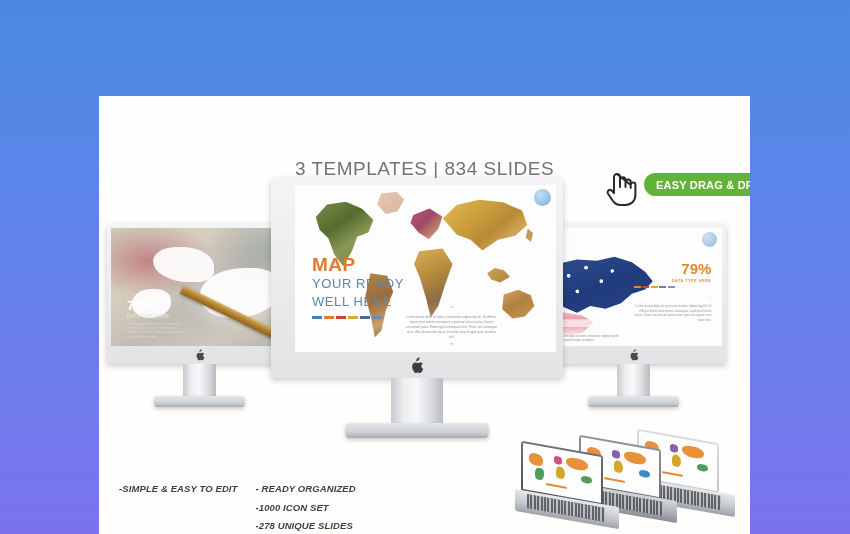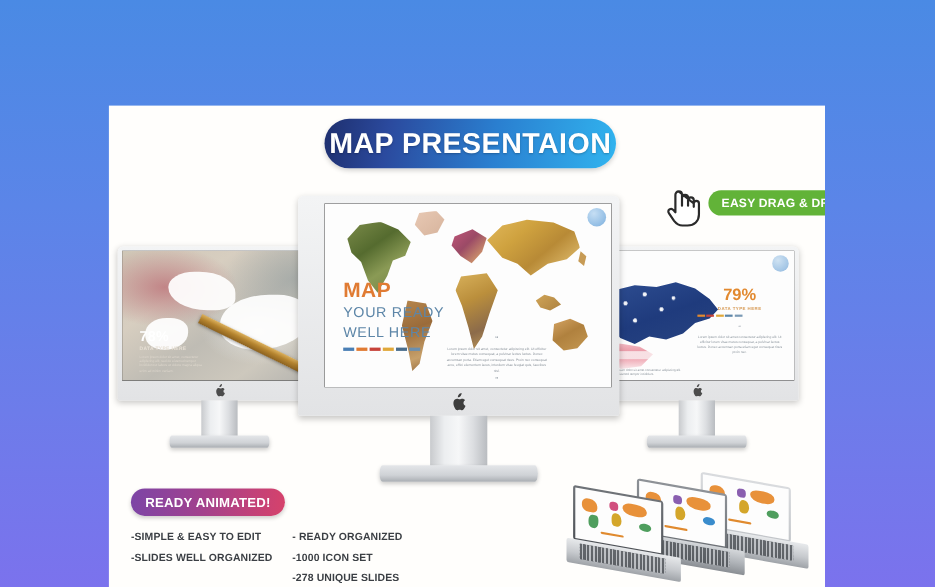--- a/index.html
+++ b/index.html
@@ -182,21 +182,21 @@
     background: linear-gradient(180deg,#f3b9c3 0%, #e9919f 32%, #f7dde1 33%, #f7dde1 60%, #efa6b2 61%, #fbf0f2 100%);
     clip-path: polygon(0% 24%, 22% 6%, 52% 18%, 72% 44%, 54% 86%, 24% 96%, 2% 66%);
     opacity: .9;
   }
   .sr-corner {
     position: absolute; right: 5px; top: 4px;
     width: 15px; height: 15px; border-radius: 50%;
     background: radial-gradient(circle at 35% 30%, #c4dcf0 0%, #8cb7df 70%, #6b9bce 100%);
     opacity: .8;
   }
-  .sr-stat { position: absolute; right: 6%; top: 28%; width: 44%; text-align: center; }
+  .sr-stat { position: absolute; right: 6%; top: 28%; width: 44%; text-align: right; }
   .sr-stat .pct { color: #e2892f; font-size: 15px; font-weight: bold; line-height: 1; }
   .sr-stat .lbl { color: #d79a55; font-size: 4px; font-weight: bold; letter-spacing: .4px; margin-top: 2px;}
   .sr-bars { display: flex; gap: 1.5px; margin-top: 3px; }
   .sr-bars i { display: block; width: 7px; height: 2px; }
   .sr-quote { margin-top: 8px; }
   .sr-quote .qm { color: #9aa3ab; font-size: 6px; line-height: 1; }
   .sr-quote .qt { color: #9099a1; font-size: 3px; line-height: 1.55; margin-top: 2px; }
   .sr-foot { position: absolute; left: 4%; bottom: 3%; color: #8d959d; font-size: 2.8px; line-height: 1.5; width: 40%; }
 
   
@@ -207,21 +207,21 @@
     background: linear-gradient(95deg,#7c45a6 0%, #a1418e 45%, #d6426b 100%);
     display: flex; align-items: center;
     box-shadow: 0 2px 4px rgba(0,0,0,.2);
   }
   .ready-badge span { color:#fff; font-size: 12px; font-weight: bold; letter-spacing: .2px; }
 
   .feature-cols {
     position: absolute; left: 20px; top: 384px;
     display: flex; gap: 18px;
   }
-  .feature-cols ul { list-style: none; }
+  .feature-cols ul { list-style: none; font-style: italic; }
   .feature-cols li {
     color: #3b3f44; font-size: 9.5px; font-weight: bold;
     letter-spacing: .1px; line-height: 1.95; white-space: nowrap;
   }
 
   .themes { position: absolute; left: 272px; top: 348px; }
   .themes-title {
     color: #4a4e53; font-size: 11px; letter-spacing: .4px; margin-bottom: 9px; text-align:center;
   }
   .swatches { display: grid; grid-template-columns: repeat(6, 15px); gap: 3px 3px; }
@@ -253,23 +253,21 @@
     opacity: .82;
   }
   .lt-map { position: absolute; inset: 0; }
   .lt-map i { position: absolute; border-radius: 1px; }
 </style>
 </head>
 <body>
 
 <div class="card">
 
-  <div class="title-pill">
-    <span>MAP PRESENTAION</span>
-  </div>
+  <div class="subtitle">3 TEMPLATES | 834 SLIDES</div>
 
   <svg class="hand-cursor" viewBox="0 0 34 38">
     <path d="M14 4 c2 0 3 1.4 3 3 v10 M17 10 c0-1.6 1.2-2.8 2.8-2.8 1.6 0 2.7 1.2 2.7 2.8 v7
              M22.5 12 c0-1.5 1.2-2.6 2.6-2.6 1.5 0 2.6 1.1 2.6 2.6 v6
              M27.7 15 c0-1.4 1.1-2.4 2.4-2.4 1.3 0 2.3 1 2.3 2.4 v10
              c0 6-4.2 10-10.4 10 h-4.6 c-3.6 0-5.4-1.4-7.6-4.2 L5.2 24
              c-1-1.3-.8-2.8.4-3.6 1.2-.8 2.7-.5 3.6.6 L11 23 V7 c0-1.6 1.2-3 3-3 z" fill="#ffffff" stroke="#2a2a2a" stroke-width="2" stroke-linejoin="round" stroke-linecap="round"></path>
   </svg>
   <div class="drag-badge">
     <span>EASY DRAG &amp; DROP</span>
@@ -405,28 +403,24 @@
         <svg width="10" height="12" viewBox="0 0 24 28">
           <path d="M16.5 0c.2 1.7-.5 3.3-1.5 4.5-1 1.2-2.7 2.2-4.3 2-.2-1.6.6-3.3 1.6-4.4C13.3 1 15.1.1 16.5 0z" fill="#4c4c4c"></path>
           <path d="M22.4 20.6c-.5 1.2-.8 1.7-1.4 2.8-.9 1.5-2.2 3.4-3.8 3.4-1.4 0-1.8-.9-3.7-.9s-2.4.9-3.7.9c-1.6 0-2.8-1.7-3.7-3.2C3.4 19.3 3.1 14.3 4.7 11.7c1.1-1.8 2.9-2.9 4.6-2.9 1.7 0 2.8 1 4.3 1 1.4 0 2.2-1 4.2-1 1.5 0 3.1.8 4.2 2.3-3.7 2-3.1 7.3.4 8.5z" fill="#4c4c4c"></path>
         </svg>
       </div>
     </div>
     <div class="mon-neck" style="left:76px; top:140px; width:33px; height:34px;"></div>
     <div class="mon-foot" style="left:47px; top:172px; width:91px; height:11px;"></div>
   </div>
 
-  <div class="ready-badge">
-    <span>READY ANIMATED!</span>
-  </div>
 
   <div class="feature-cols">
     <ul>
       <li>-SIMPLE &amp; EASY TO EDIT</li>
-      <li>-SLIDES WELL ORGANIZED</li>
     </ul>
     <ul>
       <li>- READY ORGANIZED</li>
       <li>-1000 ICON SET</li>
       <li>-278 UNIQUE SLIDES</li>
     </ul>
   </div>
 
 
   <div class="laptops">

